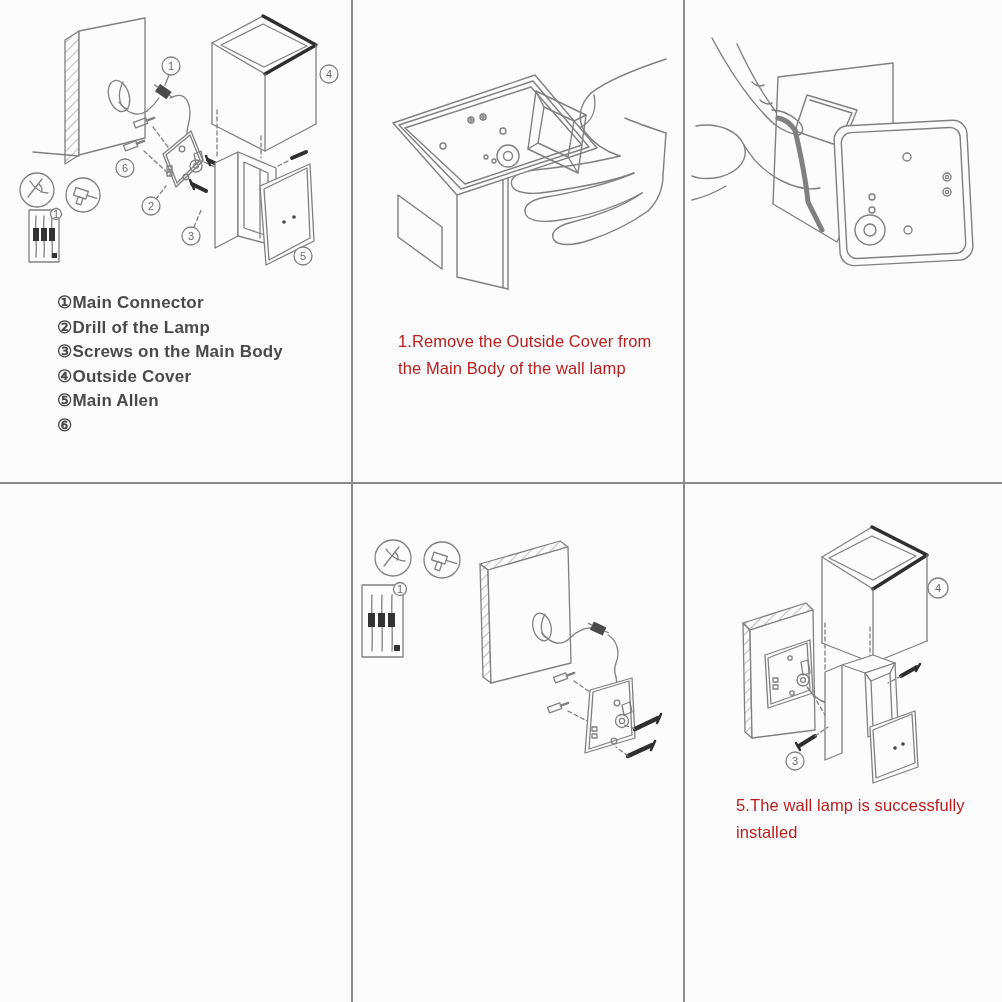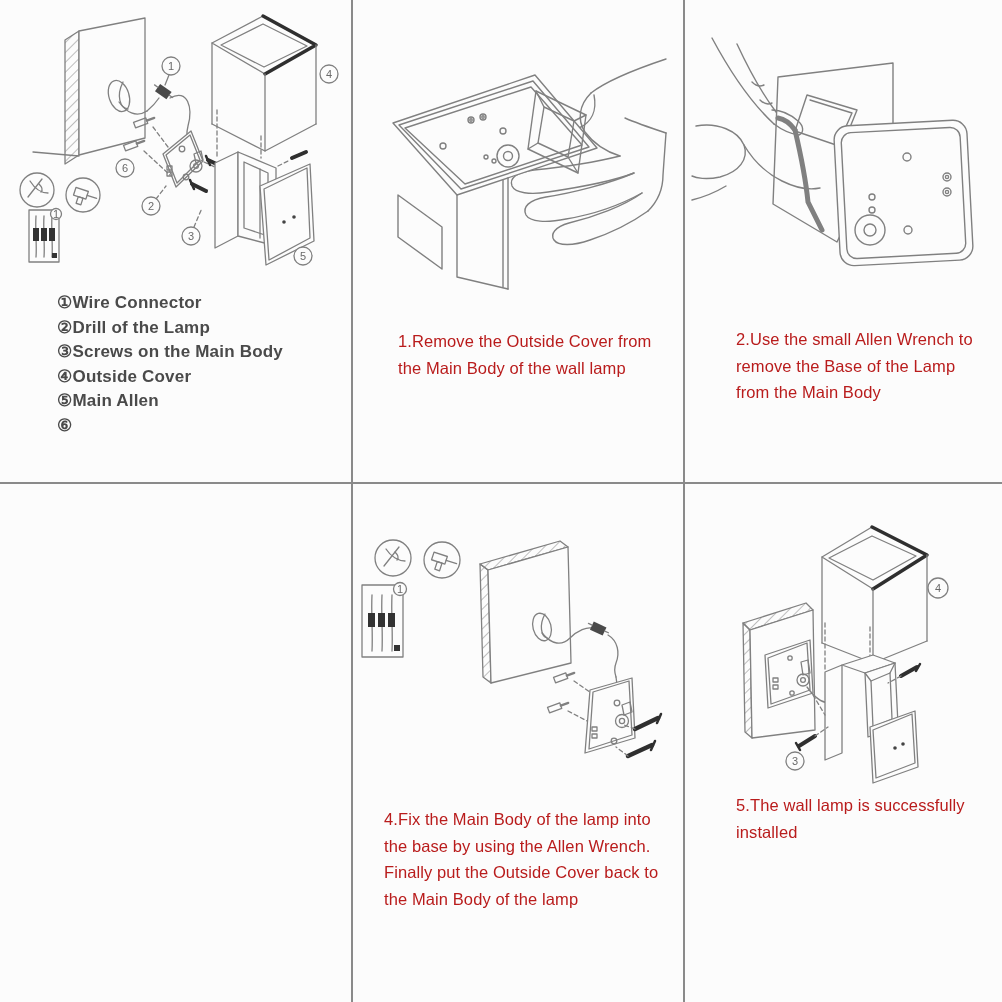--- a/index.html
+++ b/index.html
@@ -165,21 +165,21 @@
     <text class="lbl" x="131" y="198" dy="0.35em" text-anchor="middle">2</text>
     <text class="lbl" x="171" y="228" dy="0.35em" text-anchor="middle">3</text>
     <text class="lbl" x="309" y="66" dy="0.35em" text-anchor="middle">4</text>
     <text class="lbl" x="283" y="248" dy="0.35em" text-anchor="middle">5</text>
     <text class="lbl" x="36" y="206" dy="0.35em" text-anchor="middle" font-size="8">1</text>
   </svg>
 
   <ul class="legend">
     <li>
         <span>①</span>
-        <span>Wire Connector</span>
+        <span>Main Connector</span>
       </li>
     <li>
         <span>②</span>
         <span>Drill of the Lamp</span>
       </li>
     <li>
         <span>③</span>
         <span>Screws on the Main Body</span>
       </li>
     <li>
@@ -280,21 +280,20 @@
           <circle cx="255" cy="162" r="1.6"></circle>
         <circle cx="180" cy="167" r="3"></circle>
           <circle cx="180" cy="180" r="3"></circle>
         <circle cx="178" cy="200" r="15"></circle>
           <circle cx="178" cy="200" r="6"></circle>
         <circle cx="216" cy="200" r="4"></circle>
       </g>
     </g>
   </svg>
 
-  <div class="textblock" style="left:736px;top:326px;width:250px">2.Use the small Allen Wrench to remove the Base of the Lamp from the Main Body</div>
 
 
   <svg class="illus" style="left:358px;top:505px" width="310" height="300" viewBox="0 0 310 300">
     <defs>
       <pattern id="h5" width="7" height="7" patternUnits="userSpaceOnUse" patternTransform="rotate(45)">
         <line x1="0" y1="0" x2="0" y2="7" stroke="#8a8a8a" stroke-width="1.1"></line>
       </pattern>
     </defs>
     <g stroke="#808080" fill="none" stroke-width="1.3" stroke-linecap="round" stroke-linejoin="round">
 
@@ -374,21 +373,20 @@
         <line x1="303" y1="209" x2="299" y2="218" stroke="#2f2f2f" stroke-width="2.5"></line>
         <line x1="294" y1="240" x2="270" y2="251" stroke="#2f2f2f" stroke-width="4.5"></line>
         <line x1="297" y1="236" x2="293" y2="245" stroke="#2f2f2f" stroke-width="2.5"></line>
         <path d="M277,224 L266,220" stroke-dasharray="4 3"></path>
         <path d="M270,251 L258,242" stroke-dasharray="4 3"></path>
       </g>
     </g>
     <text class="lbl" x="42" y="84" dy="0.35em" text-anchor="middle" font-size="9">1</text>
   </svg>
 
-  <div class="textblock" style="left:384px;top:806px;width:286px">4.Fix the Main Body of the lamp into the base by using the Allen Wrench. Finally put the Outside Cover back to the Main Body of the lamp</div>
 
   <svg class="illus" style="left:695px;top:515px" width="300" height="300" viewBox="0 0 300 300">
     <defs>
       <pattern id="h6" width="7" height="7" patternUnits="userSpaceOnUse" patternTransform="rotate(45)">
         <line x1="0" y1="0" x2="0" y2="7" stroke="#8a8a8a" stroke-width="1.1"></line>
       </pattern>
     </defs>
     <g stroke="#808080" fill="none" stroke-width="1.3" stroke-linecap="round" stroke-linejoin="round">
 
       <g>

